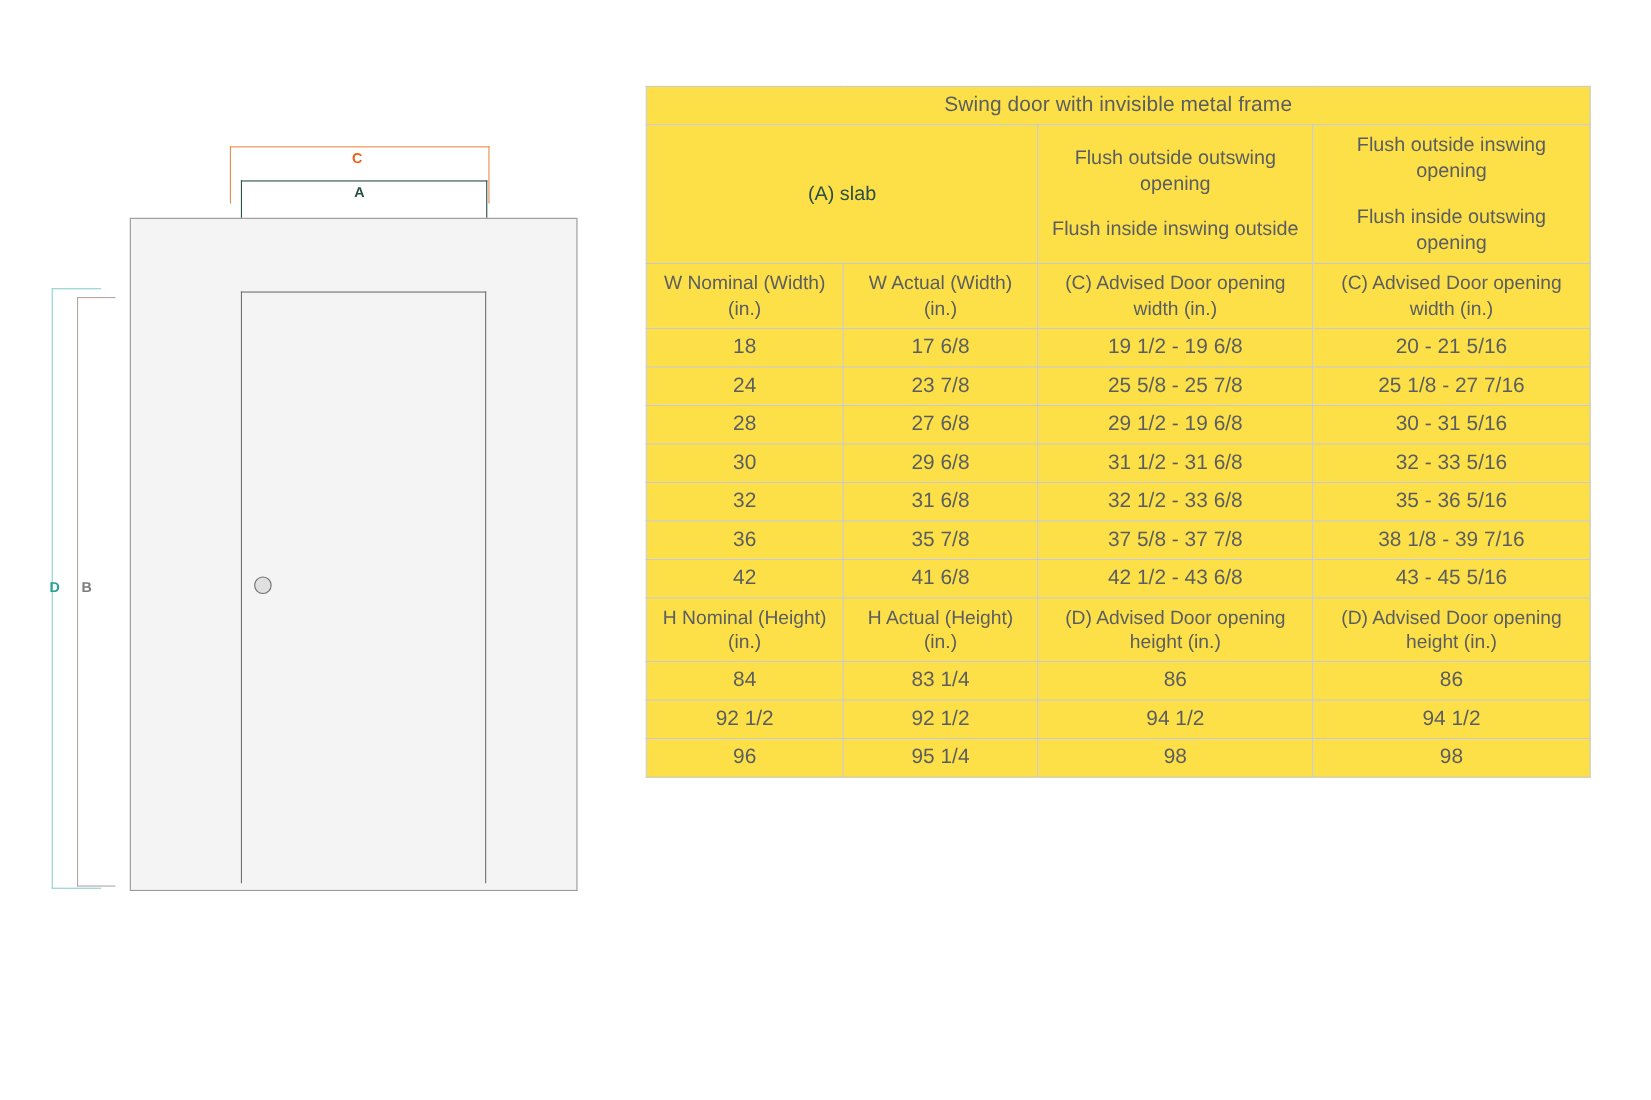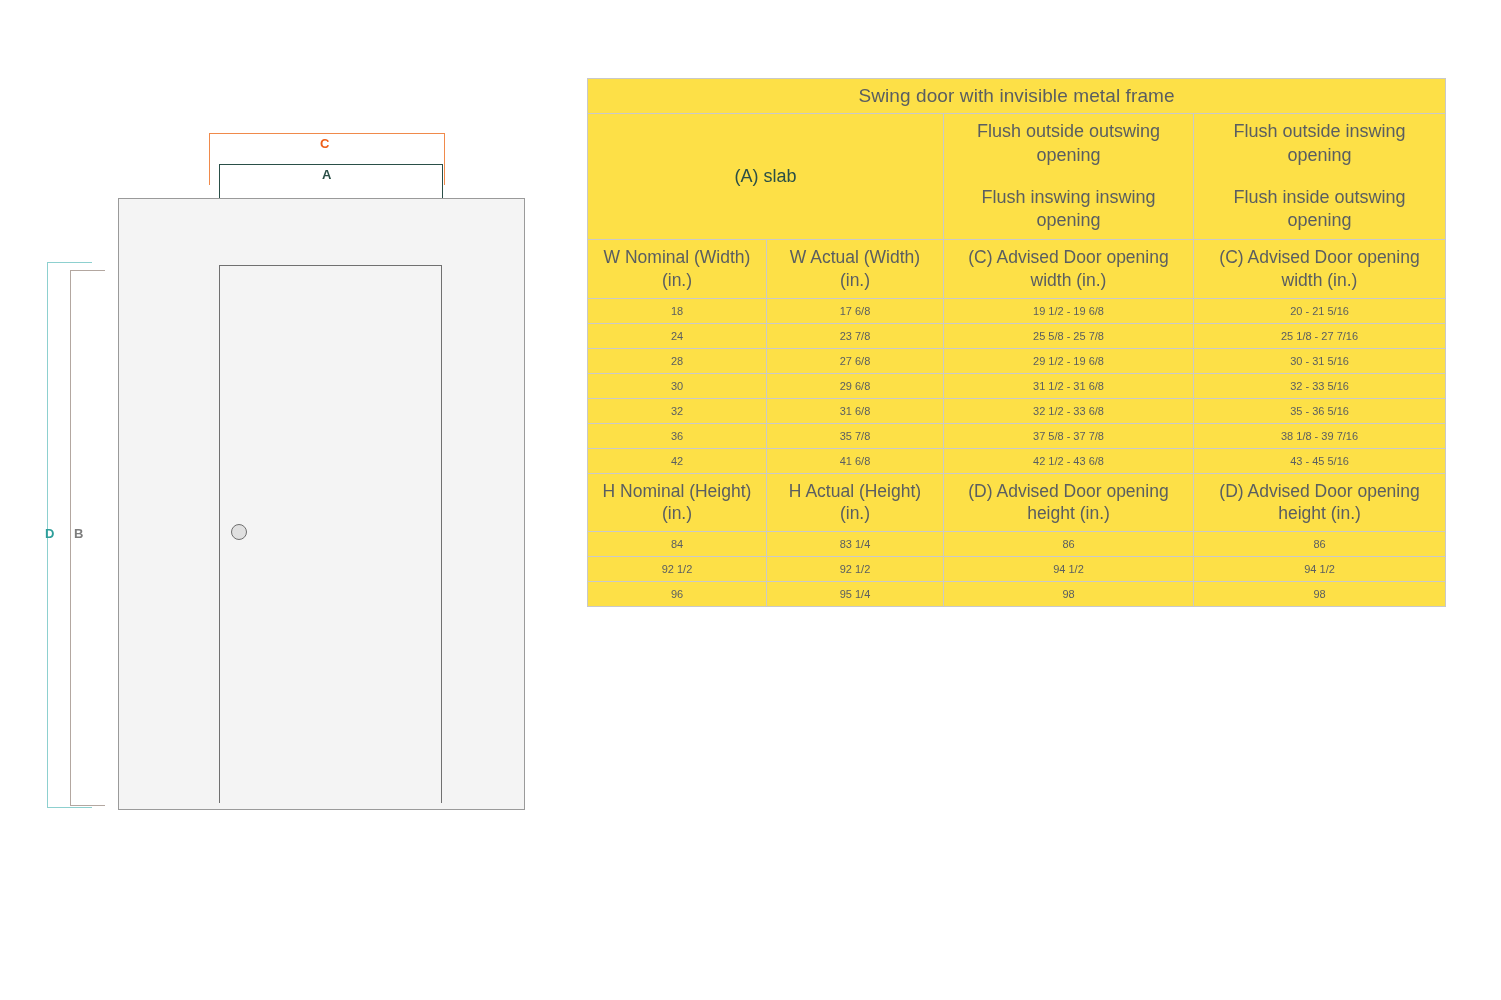--- a/index.html
+++ b/index.html
@@ -155,21 +155,21 @@
 
   .subhead-row td {
     font-size: 17.5px;
     line-height: 1.3;
     padding: 9px 6px;
     background: #ffffff;
   }
   .subhead-row td.hdr-plain { color: #5a5e61; }
   .subhead-row td.hdr-orange { color: #ee5e17; }
   .subhead-row td.hdr-teal { color: #2e9e9a; }
-  .data-row td { font-size: 11px; padding: 11px 6px; }
+  .data-row td { font-size: 19px; padding: 11px 6px; }
 
   .col-1 { width: 179px; }
   .col-2 { width: 177px; }
   .col-3 { width: 250px; }
   .col-4 { width: 252px; }
 </style>
 </head>
 <body>
 
 <div id="diagram">
@@ -202,21 +202,21 @@
     <tr class="title-row">
       <td colspan="4">Swing door with invisible metal frame</td>
     </tr>
 
     <tr class="group-row">
       <td colspan="2" class="slab-cell">
         <span class="mark">(A) slab</span>
       </td>
       <td>
         <span class="sub-a">Flush outside outswing opening</span>
-        <span class="sub-b">Flush inswing inswing opening</span>
+        <span class="sub-b">Flush inside inswing outside</span>
       </td>
       <td>
         <span class="sub-a">Flush outside inswing opening</span>
         <span class="sub-b">Flush inside outswing opening</span>
       </td>
     </tr>
 
     <tr class="subhead-row">
       <td class="hdr-plain">W Nominal (Width) (in.)</td>
       <td class="hdr-plain">W Actual (Width) (in.)</td>

